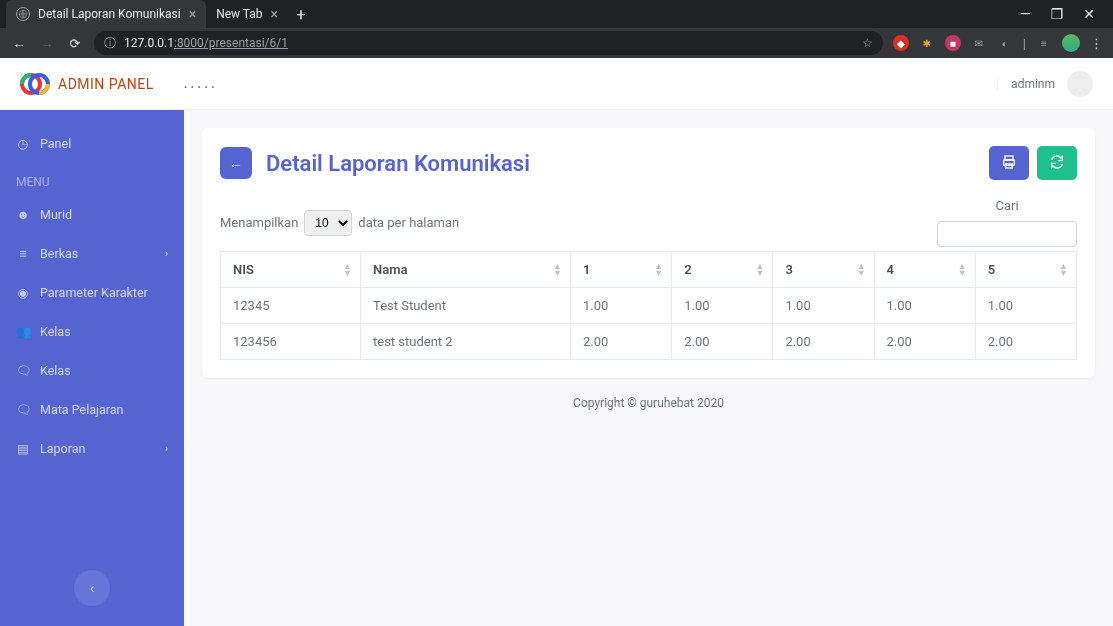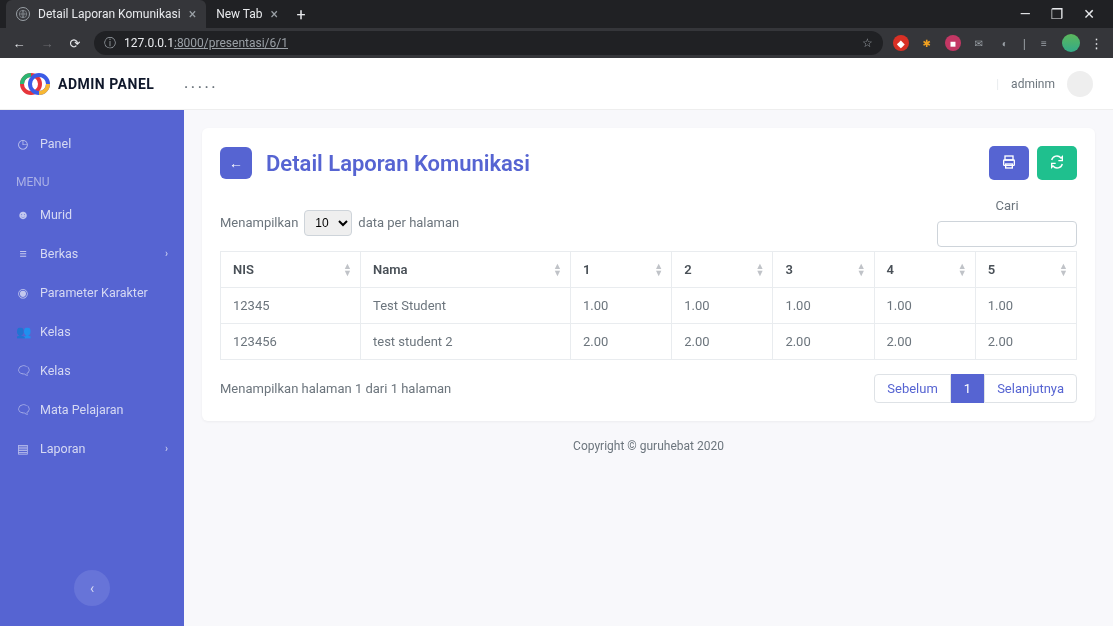--- a/index.html
+++ b/index.html
@@ -23,21 +23,21 @@
   .ext-icons { display:flex; gap:10px; align-items:center; font-size:13px;}
   .ext-i { width:16px; height:16px; border-radius:50%; display:flex; align-items:center; justify-content:center; font-size:10px;}
   .avatar-ext { width:18px; height:18px; border-radius:50%; background:linear-gradient(#5cb85c,#3a8);}
 
   
   .app { display:flex; height: calc(626px - 58px); flex-direction:column;}
   .topbar { height:52px; background:#fff; display:flex; align-items:center; padding:0 20px; border-bottom:1px solid #eee;}
   .logo-wrap { display:flex; align-items:center; gap:8px;}
   .logo-circ { width:30px; height:30px; position:relative;}
   .logo-circ svg{width:30px;height:30px;}
-  .brand { font-weight:700; font-size:14px; color:#0f172a; letter-spacing:0.5px;}
+  .brand { font-weight:400; font-size:14px; color:#c2410c; letter-spacing:0.5px;}
   .dots { margin-left:30px; color:#6c757d; letter-spacing:3px; font-weight:700;}
   .top-right { margin-left:auto; display:flex; align-items:center; gap:12px;}
   .top-user { font-size:12px; color:#6c757d;}
   .top-avatar { width:26px; height:26px; border-radius:50%; background:#eee; display:flex; align-items:center; justify-content:center; font-size:12px;}
 
   .body-row { display:flex; flex:1; overflow:hidden;}
   .sidebar { width:184px; background:#5664d2; color:#d6d9f3; padding:14px 0; position:relative;}
   .side-item { display:flex; align-items:center; gap:10px; padding:12px 16px; font-size:12.5px; cursor:pointer; color:#d6d9f3;}
   .side-icon { width:14px; text-align:center; opacity:0.85;}
   .side-caret { margin-left:auto; font-size:10px;}
@@ -277,26 +277,18 @@
               <td>test student 2</td>
               <td>2.00</td>
               <td>2.00</td>
               <td>2.00</td>
               <td>2.00</td>
               <td>2.00</td>
             </tr>
           </tbody>
         </table>
 
-        <div class="table-foot">
-          <span>Menampilkan halaman 1 dari 1 halaman</span>
-          <div class="pager">
-            <div class="pg">Sebelum</div>
-            <div class="pg active">1</div>
-            <div class="pg">Selanjutnya</div>
-          </div>
-        </div>
       </div>
 
       <div class="footer">Copyright © guruhebat 2020</div>
     </div>
   </div>
 </div>
 
 </body></html>

